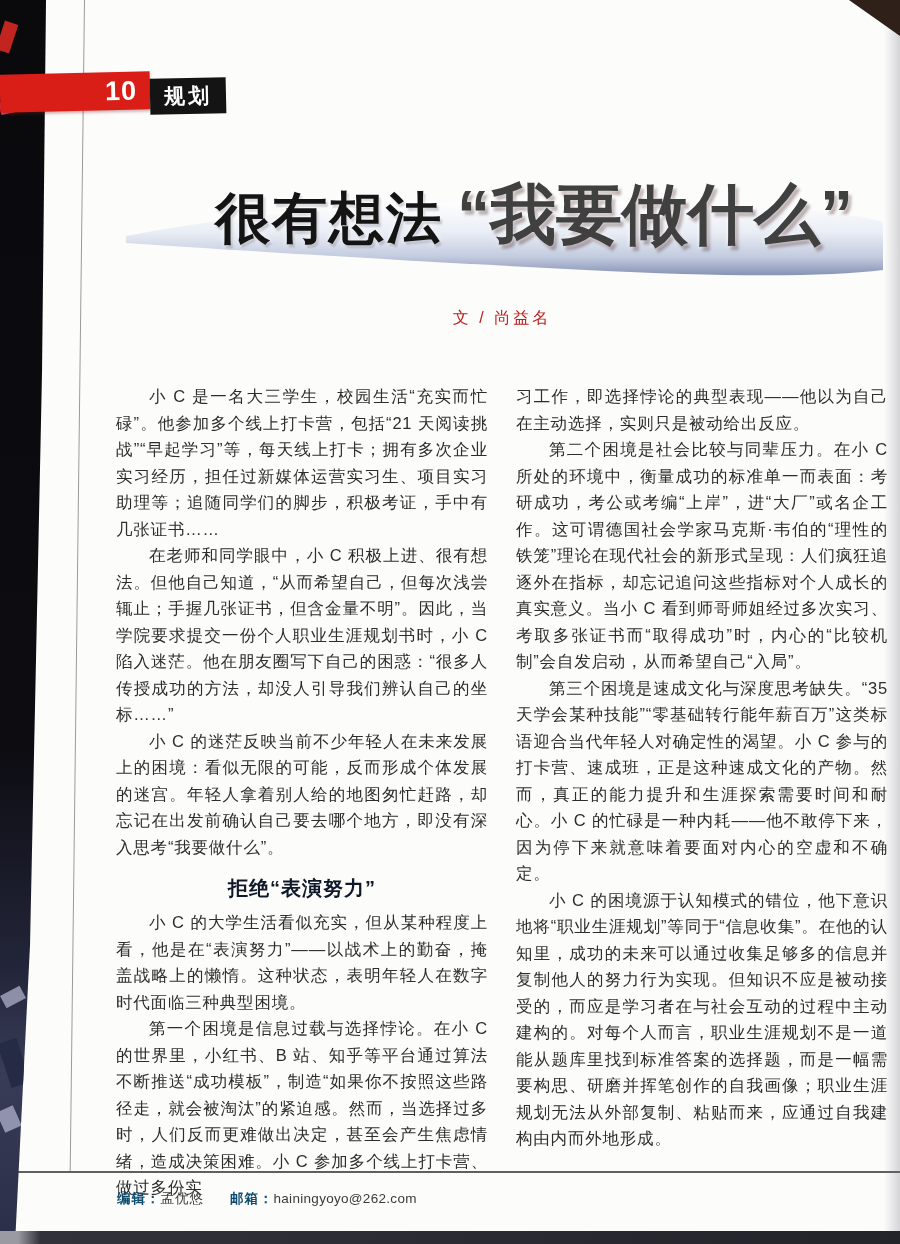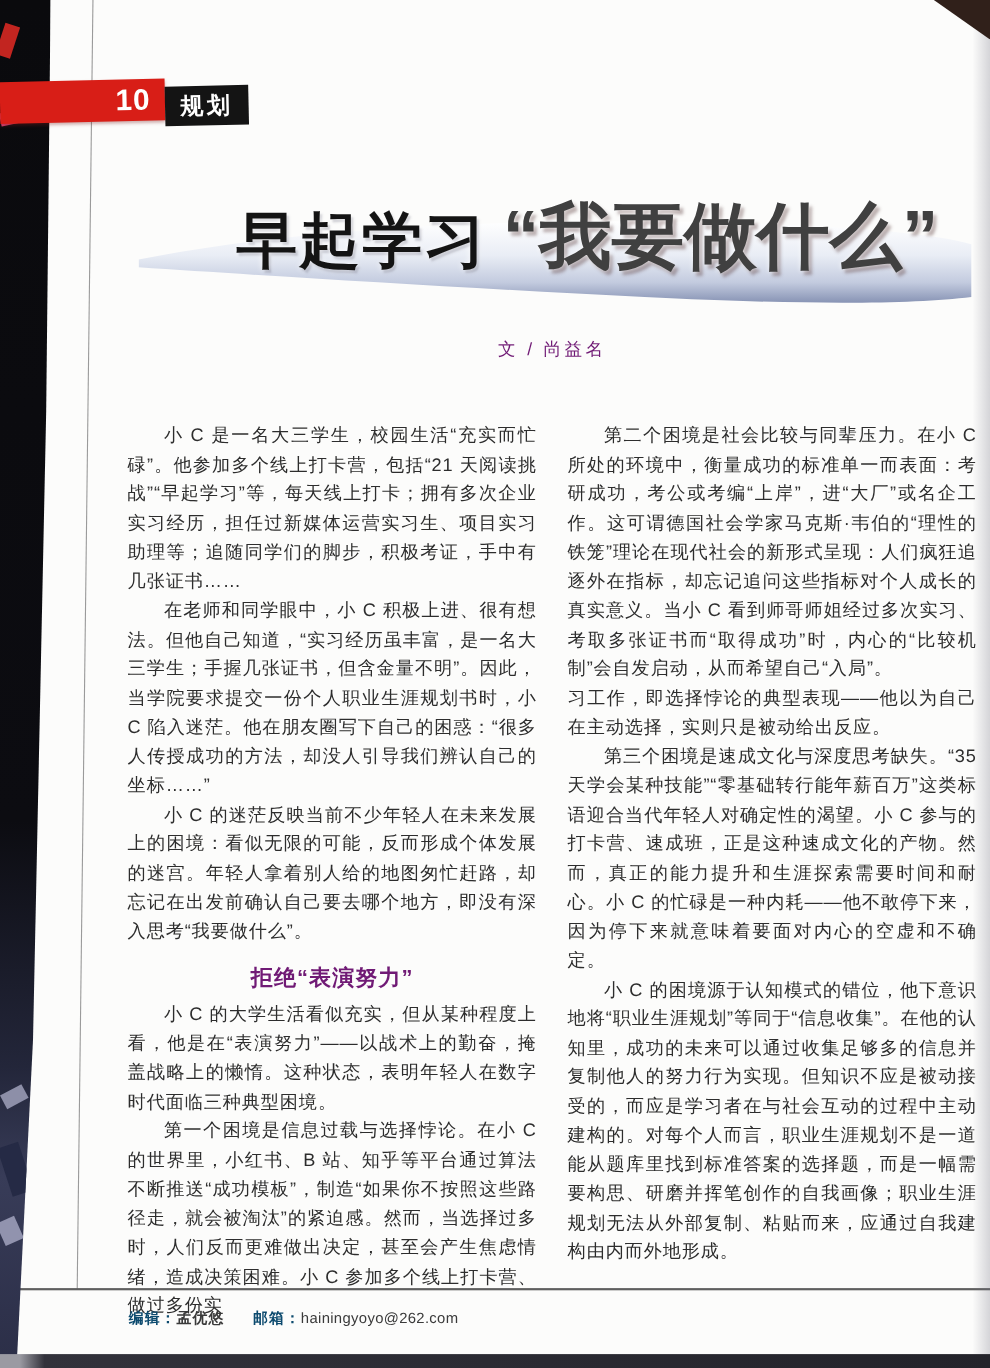--- a/index.html
+++ b/index.html
@@ -100,51 +100,51 @@
     font-size: 66px; font-weight: 900; color: #404040;
     letter-spacing: 0px; margin-left: 14px;
     text-shadow: 0 0 5px rgba(255,255,255,0.85), 3px 4px 3px rgba(70,35,35,0.4);
     vertical-align: baseline;
   }
 
   
   .byline {
     position: absolute; left: 116px; top: 308px; width: 772px;
     text-align: center;
-    font-size: 16px; color: #701a75; letter-spacing: 3px;
+    font-size: 16px; color: #b91c1c; letter-spacing: 3px;
   }
 
   
   .columns {
     position: absolute; left: 116px; top: 383px; width: 772px;
     display: flex; gap: 28px;
     z-index: 2;
   }
   .col { width: 381px; }
   .para {
     font-size: 16.5px; line-height: 26.5px; color: #2d2d2d;
     letter-spacing: 0.8px;
     text-align: justify;
     text-indent: 2em;
   }
   .para.no-indent { text-indent: 0; }
   .subhead {
-    font-size: 20px; font-weight: bold; color: #701a75;
+    font-size: 20px; font-weight: bold; color: #0f172a;
     text-align: center; letter-spacing: 1px;
     margin: 15px 0 7px 0;
   }
 
   
   .footer {
     position: absolute; left: 117px; top: 1190px;
     font-size: 13.5px; color: #3a3a3a; letter-spacing: 1px;
     z-index: 3;
   }
   .f-label { font-weight: 600; color: #0c4a6e; }
-  .f-name { font-weight: 700; margin-right: 26px; }
+  .f-name { font-weight: 400; margin-right: 26px; }
   .f-email { letter-spacing: 0.3px; }
 </style>
 </head>
 <body>
 
 <div class="page">
 
   <div class="scan-strip-left">
     <div class="fleck fleck-red-top"></div>
     <div class="fleck fleck-pink"></div>
@@ -172,38 +172,38 @@
         <linearGradient id="waveGrad" x1="0" y1="0" x2="0" y2="1">
           <stop offset="0" stop-color="#ffffff"></stop>
           <stop offset="0.42" stop-color="#e9edf5"></stop>
           <stop offset="0.75" stop-color="#c3cbdf"></stop>
           <stop offset="1" stop-color="#8793b4"></stop>
         </linearGradient>
       </defs>
       <path d="M0 80 C150 50, 350 42, 520 46 C640 49, 722 56, 757 66 L757 114 C700 121, 600 121, 460 114 C300 106, 120 95, 0 87 Z" fill="url(#waveGrad)"></path>
     </svg>
     <div class="title-line">
-      <span class="title-black">早起学习</span><span class="title-red">“我要做什么”</span>
+      <span class="title-black">很有想法</span><span class="title-red">“我要做什么”</span>
     </div>
   </div>
 
   <div class="byline">文 / 尚益名</div>
 
   <div class="columns">
     <div class="col">
       <p class="para">小 C 是一名大三学生，校园生活“充实而忙碌”。他参加多个线上打卡营，包括“21 天阅读挑战”“早起学习”等，每天线上打卡；拥有多次企业实习经历，担任过新媒体运营实习生、项目实习助理等；追随同学们的脚步，积极考证，手中有几张证书……</p>
-      <p class="para">在老师和同学眼中，小 C 积极上进、很有想法。但他自己知道，“实习经历虽丰富，是一名大三学生；手握几张证书，但含金量不明”。因此，当学院要求提交一份个人职业生涯规划书时，小 C 陷入迷茫。他在朋友圈写下自己的困惑：“很多人传授成功的方法，却没人引导我们辨认自己的坐标……”</p>
+      <p class="para">在老师和同学眼中，小 C 积极上进、很有想法。但他自己知道，“从而希望自己，但每次浅尝辄止；手握几张证书，但含金量不明”。因此，当学院要求提交一份个人职业生涯规划书时，小 C 陷入迷茫。他在朋友圈写下自己的困惑：“很多人传授成功的方法，却没人引导我们辨认自己的坐标……”</p>
       <p class="para">小 C 的迷茫反映当前不少年轻人在未来发展上的困境：看似无限的可能，反而形成个体发展的迷宫。年轻人拿着别人给的地图匆忙赶路，却忘记在出发前确认自己要去哪个地方，即没有深入思考“我要做什么”。</p>
       <h3 class="subhead">拒绝“表演努力”</h3>
       <p class="para">小 C 的大学生活看似充实，但从某种程度上看，他是在“表演努力”——以战术上的勤奋，掩盖战略上的懒惰。这种状态，表明年轻人在数字时代面临三种典型困境。</p>
       <p class="para">第一个困境是信息过载与选择悖论。在小 C 的世界里，小红书、B 站、知乎等平台通过算法不断推送“成功模板”，制造“如果你不按照这些路径走，就会被淘汰”的紧迫感。然而，当选择过多时，人们反而更难做出决定，甚至会产生焦虑情绪，造成决策困难。小 C 参加多个线上打卡营、做过多份实</p>
     </div>
     <div class="col">
+      <p class="para no-indent">习工作，即选择悖论的典型表现——他以为自己在主动选择，实则只是被动给出反应。</p>
       <p class="para">第二个困境是社会比较与同辈压力。在小 C 所处的环境中，衡量成功的标准单一而表面：考研成功，考公或考编“上岸”，进“大厂”或名企工作。这可谓德国社会学家马克斯·韦伯的“理性的铁笼”理论在现代社会的新形式呈现：人们疯狂追逐外在指标，却忘记追问这些指标对个人成长的真实意义。当小 C 看到师哥师姐经过多次实习、考取多张证书而“取得成功”时，内心的“比较机制”会自发启动，从而希望自己“入局”。</p>
-      <p class="para no-indent">习工作，即选择悖论的典型表现——他以为自己在主动选择，实则只是被动给出反应。</p>
       <p class="para">第三个困境是速成文化与深度思考缺失。“35 天学会某种技能”“零基础转行能年薪百万”这类标语迎合当代年轻人对确定性的渴望。小 C 参与的打卡营、速成班，正是这种速成文化的产物。然而，真正的能力提升和生涯探索需要时间和耐心。小 C 的忙碌是一种内耗——他不敢停下来，因为停下来就意味着要面对内心的空虚和不确定。</p>
       <p class="para">小 C 的困境源于认知模式的错位，他下意识地将“职业生涯规划”等同于“信息收集”。在他的认知里，成功的未来可以通过收集足够多的信息并复制他人的努力行为实现。但知识不应是被动接受的，而应是学习者在与社会互动的过程中主动建构的。对每个人而言，职业生涯规划不是一道能从题库里找到标准答案的选择题，而是一幅需要构思、研磨并挥笔创作的自我画像；职业生涯规划无法从外部复制、粘贴而来，应通过自我建构由内而外地形成。</p>
     </div>
   </div>
 
   <div class="footer">
     <span class="f-label">编辑：</span><span class="f-name">孟优悠</span><span class="f-label">邮箱：</span><span class="f-email">hainingyoyo@262.com</span>
   </div>
 
 </div>

